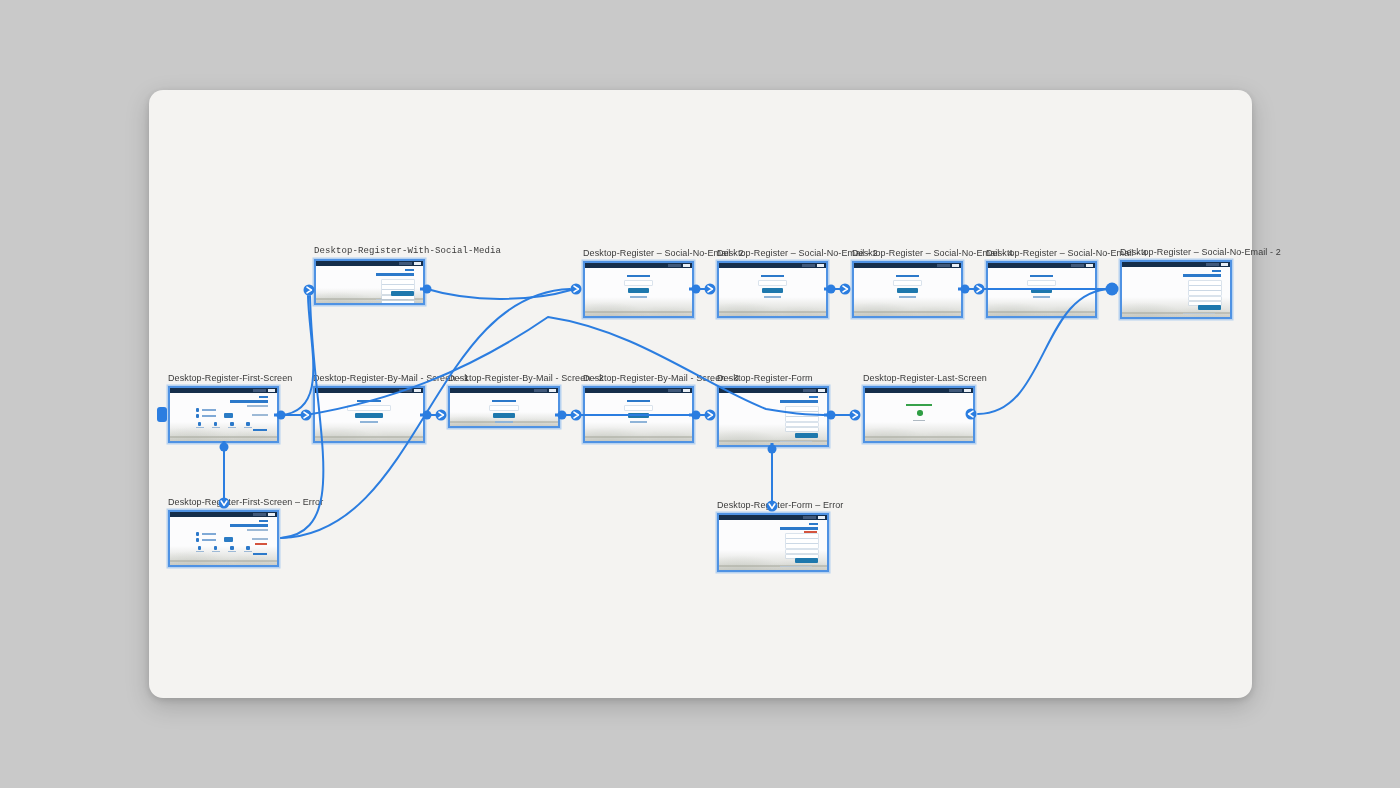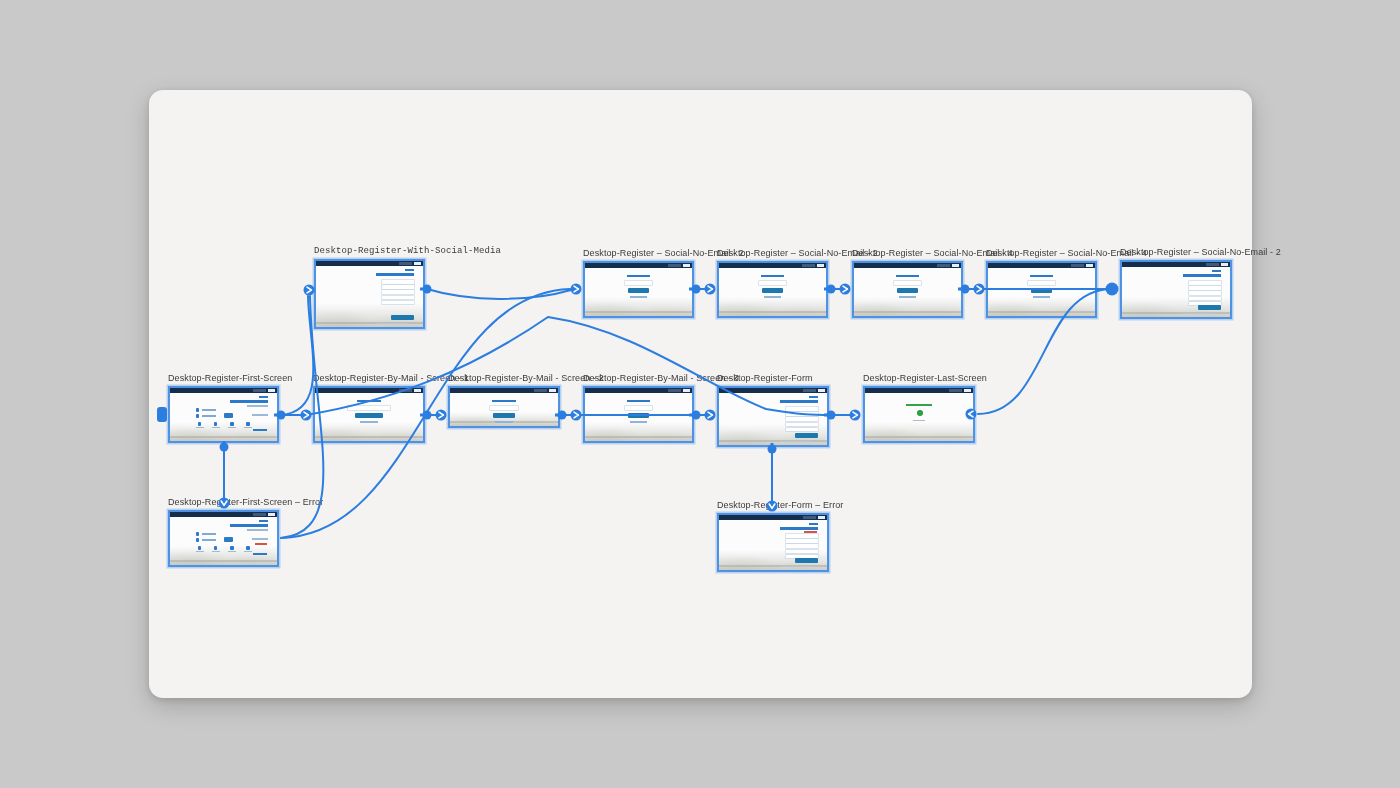--- a/index.html
+++ b/index.html
@@ -132,21 +132,21 @@
     <circle cx="772" cy="449" r="4.5" fill="#2b7de0"></circle>
     <circle cx="772" cy="506" r="5.5" fill="#2b7de0"></circle>
     <path d="M769.2,504 L772,508.4 L774.8,504" fill="none" stroke="#ffffff" stroke-width="1.6" stroke-linecap="round" stroke-linejoin="round"></path>
     <circle cx="309" cy="290" r="5.5" fill="#2b7de0"></circle>
     <path d="M307,287.2 L311.4,290 L307,292.8" fill="none" stroke="#ffffff" stroke-width="1.6" stroke-linecap="round" stroke-linejoin="round"></path>
     <circle cx="971" cy="414" r="5.5" fill="#2b7de0"></circle>
     <path d="M973,411.2 L968.6,414 L973,416.8" fill="none" stroke="#ffffff" stroke-width="1.6" stroke-linecap="round" stroke-linejoin="round"></path>
     <rect x="157" y="407" width="10" height="15" rx="3" fill="#2b7de0"></rect>
   </svg>
 
-<div class="screen" style="left: 314px; top: 259px; width: 111px; height: 70px; font-family: Liberation Mono, monospace;">
+<div class="screen" style="left: 314px; top: 259px; width: 111px; height: 46px; font-family: Liberation Mono, monospace;">
     <div class="screen-title">Desktop-Register-With-Social-Media</div>
     <div class="thumb">
       <div class="t-landscape"></div>
       <div class="t-road"></div>
       <div class="t-content">
         <div class="t-logo"></div>
         <div class="t-head"></div>
         <div class="t-inp" style="top: 19px;"></div>
         <div class="t-inp" style="top: 24.2px;"></div>
         <div class="t-inp" style="top: 29.4px;"></div>

